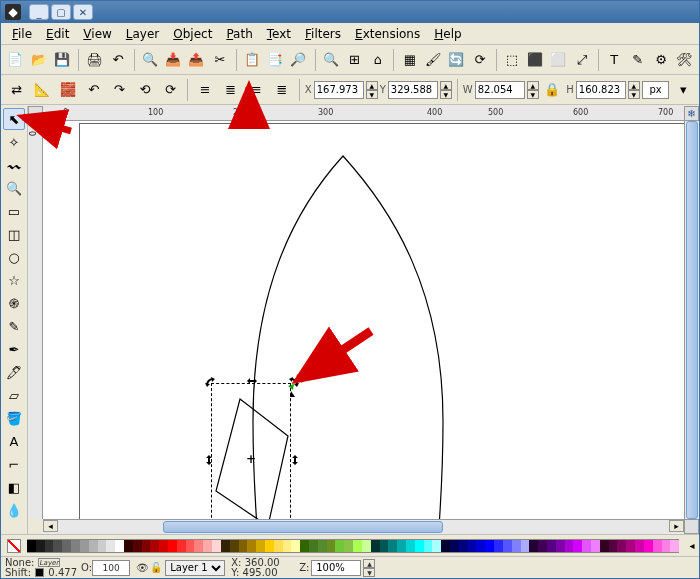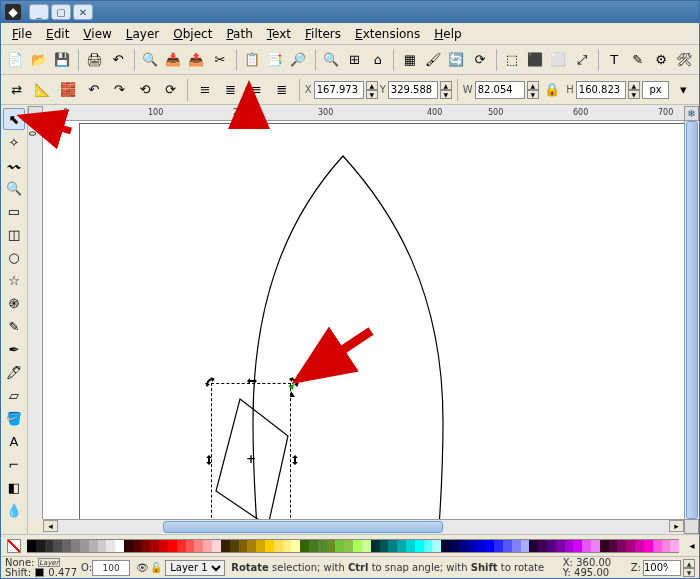--- a/index.html
+++ b/index.html
@@ -53,21 +53,21 @@
   .fillstroke{width:80px;padding:0 4px;line-height:10px;}
   .fillstroke .row{display:flex;align-items:center;gap:4px;}
   .fs-chip{width:22px;height:9px;border:1px solid #888;font-size:7px;display:flex;align-items:center;justify-content:center;}
   .opac{width:38px;height:16px;border:1px solid #8a8a8a;background:#fff;font-size:9px;display:flex;align-items:center;justify-content:center;}
   .layer{display:flex;align-items:center;gap:2px;margin:0 6px;}
   .layer select{height:16px;font-size:10px;border:1px solid #8a8a8a;}
   .hint{flex:1;white-space:nowrap;overflow:hidden;padding-right:8px;}
   .hint b{font-weight:bold;}
   .coords{width:64px;line-height:10px;font-family:monospace;}
   .zoom{display:flex;align-items:center;gap:2px;margin:0 4px;}
-  .zoom input{width:38px;height:16px;font-size:10px;border:1px solid #8a8a8a;text-align:center;padding-right:12px;}
+  .zoom input{width:50px;height:16px;font-size:10px;border:1px solid #8a8a8a;text-align:center;padding-right:12px;}
   
   .arrow{position:absolute;pointer-events:none;}
   
   svg.art{position:absolute;left:0;top:0;}
   .selbox{position:absolute;border:1px dashed #000;}
   .rothandle{position:absolute;width:8px;height:8px;}
   .rothandle svg{display:block;}
   .center-cross{position:absolute;font-size:12px;font-weight:bold;color:#000;transform:translate(-50%,-50%);}
 </style>
 </head>
@@ -374,23 +374,20 @@
       <span>0.477</span>
       </div>
   </div>
   <span>O:</span>
   <div class="opac">100</div>
   <div class="layer">
     <span>👁</span>
     <span>🔓</span>
     <select><option id="layeropt">Layer 1</option></select>
   </div>
-  <div class="hint">
-    <b>Rotate</b><span> selection; with </span><b>Ctrl</b><span> to snap angle; with </span><b>Shift</b><span> to rotate </span>
-  </div>
   <div class="coords">
     <div><span>X:</span> <span>360.00</span></div>
     <div><span>Y:</span> <span>495.00</span></div>
   </div>
   <div class="zoom">
     <span>Z:</span>
     <input value="100%" style="">
     <div class="stepper">
         <div>▲</div>
         <div>▼</div>

